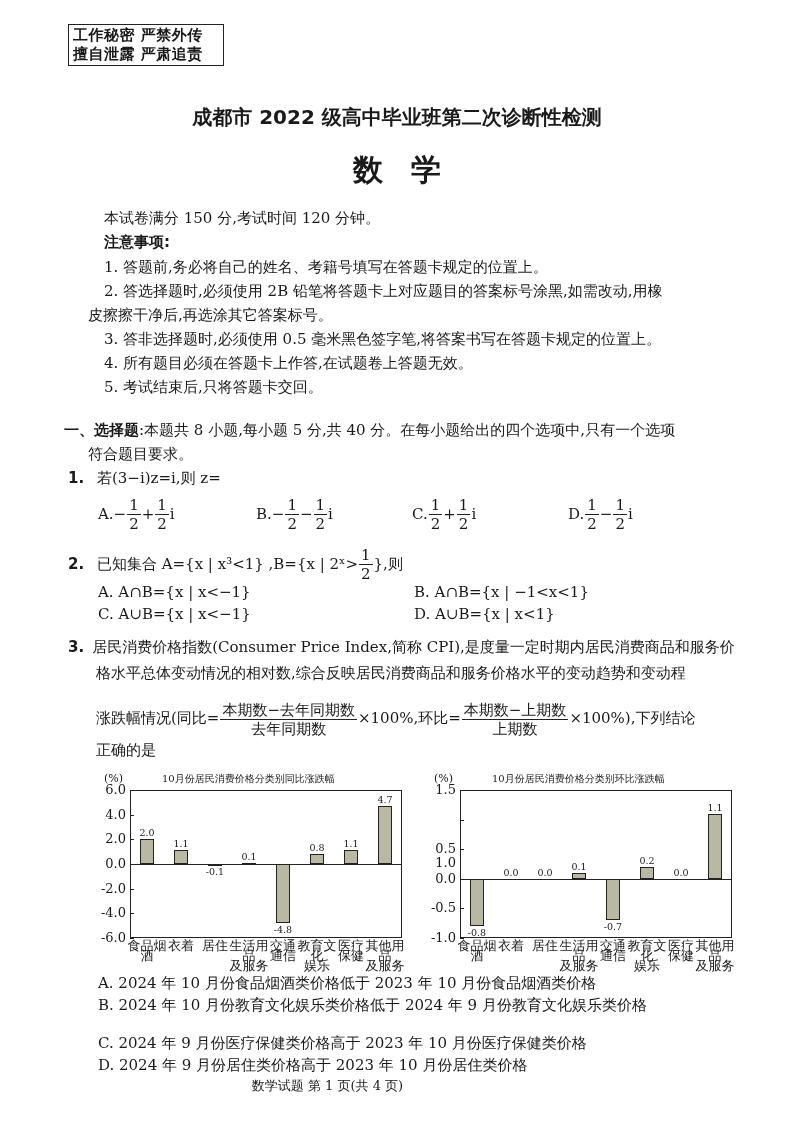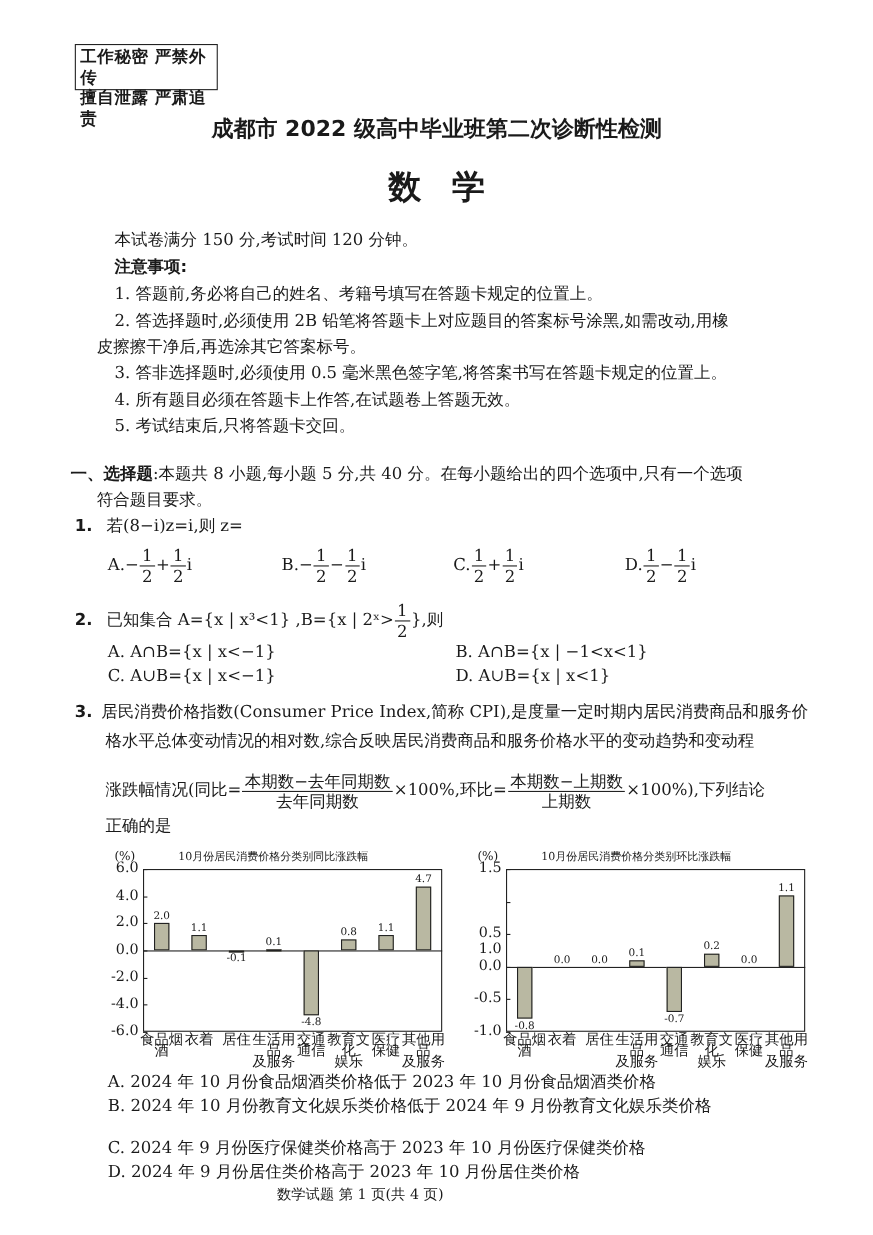--- a/index.html
+++ b/index.html
@@ -3,21 +3,21 @@
 <meta charset="utf-8">
 <style>
   html, body { margin: 0; padding: 0; background: #ffffff; }
   body {
     width: 794px; height: 1123px; position: relative; overflow: hidden;
     font-family: "DejaVu Serif", "Liberation Serif", serif;
     color: #1a1a1a;
   }
   .abs { position: absolute; }
   .secret-box {
-    left: 68px; top: 40px; width: 130px; height: 42px;
+    left: 68px; top: 24px; width: 156px; height: 42px;
     border: 1.5px solid #222; box-sizing: border-box;
     font-family: "DejaVu Sans", sans-serif; font-weight: bold;
     font-size: 15px; line-height: 19px; padding: 1px 4px; letter-spacing: 0.5px;
   }
   .exam-title {
     left: 0; width: 794px; top: 104px; text-align: center;
     font-family: "DejaVu Sans", sans-serif; font-weight: bold; font-size: 20px;
   }
   .subject-title {
     left: 0; width: 794px; top: 150px; text-align: center;
@@ -65,21 +65,21 @@
   <div class="line">5. 考试结束后,只将答题卡交回。</div>
 </div>
 
 <div class="abs" style="left:64px; top:418px;">
   <div class="line"><span class="bold">一、选择题</span><span>:本题共 8 小题,每小题 5 分,共 40 分。在每小题给出的四个选项中,只有一个选项</span></div>
   <div class="line" style="padding-left:24px;">符合题目要求。</div>
 </div>
 
 <div class="abs line" style="left:68px; top:466px;">
   <span class="qnum">1.</span>
-  <span style="margin-left:8px;">若(8−i)z=i,则 z=</span>
+  <span style="margin-left:8px;">若(3−i)z=i,则 z=</span>
 </div>
 <div class="opt" style="left:98px; top:496px;">
   <span>A.</span><span>−</span><span class="frac">
       <span class="num">1</span>
       <span class="den">2</span>
     </span><span>+</span><span class="frac">
       <span class="num">1</span>
       <span class="den">2</span>
     </span><span>i</span>
 </div>

